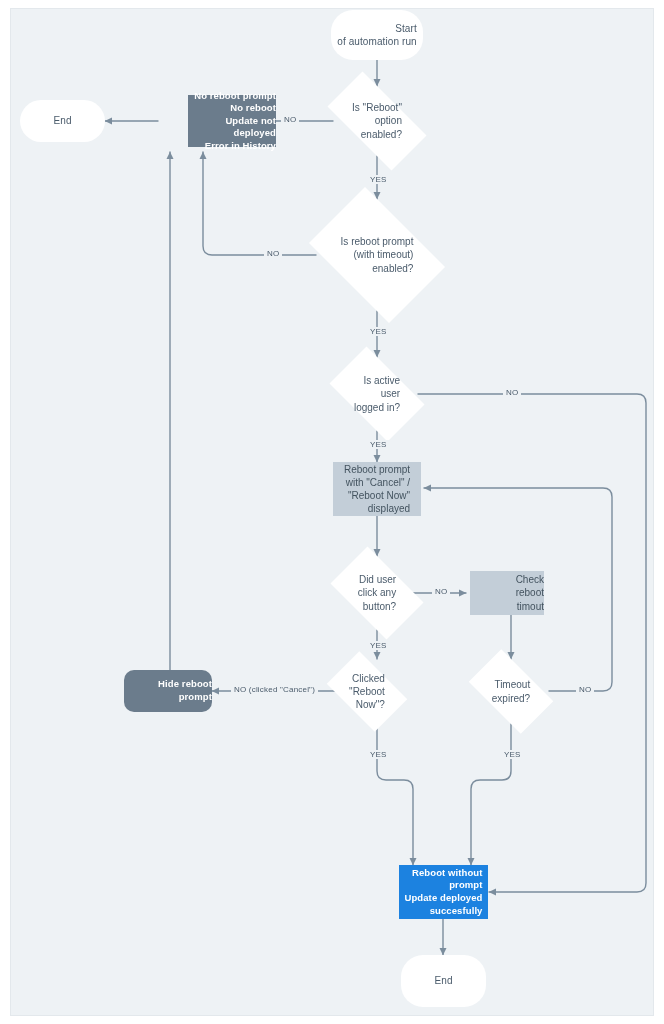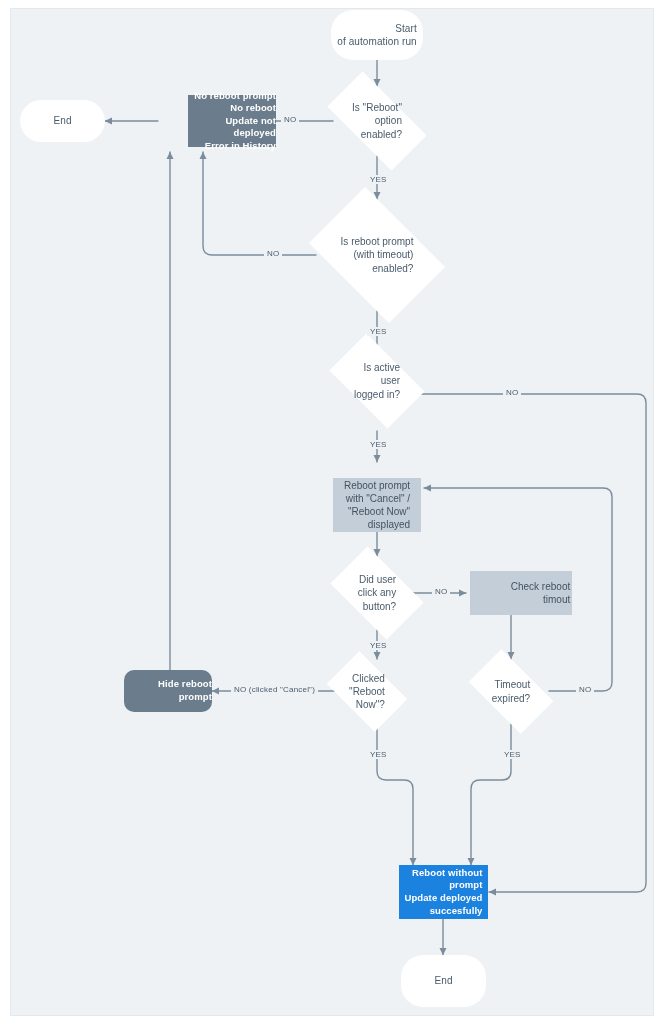--- a/index.html
+++ b/index.html
@@ -191,48 +191,48 @@
 
   <div class="node decision" style="left:297px; top:199px; width:160px; height:112px;">
     <div class="diamond-shape"></div>
     <div class="dtext">
       <span class="nline">Is reboot prompt</span>
       <span class="nline">(with timeout)</span>
       <span class="nline">enabled?</span>
     </div>
   </div>
 
-  <div class="node decision" style="left:319px; top:344px; width:116px; height:74px;">
+  <div class="node decision" style="left:319px; top:357px; width:116px; height:74px;">
     <div class="diamond-shape"></div>
     <div class="dtext">
       <span class="nline">Is active</span>
       <span class="nline">user</span>
       <span class="nline">logged in?</span>
     </div>
   </div>
 
-  <div class="node process-light" style="left:333px; top:478px; width:88px; height:54px;">
+  <div class="node process-light" style="left:333px; top:462px; width:88px; height:54px;">
     <div>
       <span class="nline">Reboot prompt</span>
       <span class="nline">with "Cancel" /</span>
       <span class="nline">"Reboot Now"</span>
       <span class="nline">displayed</span>
     </div>
   </div>
 
   <div class="node decision" style="left:321px; top:556px; width:112px; height:74px;">
     <div class="diamond-shape"></div>
     <div class="dtext">
       <span class="nline">Did user</span>
       <span class="nline">click any</span>
       <span class="nline">button?</span>
     </div>
   </div>
 
-  <div class="node process-light" style="left:470px; top:571px; width:102px; height:44px;padding-left:39px;">
+  <div class="node process-light" style="left:470px; top:571px; width:74px; height:44px;padding-left:39px;">
     <div>
       <span class="nline">Check reboot</span>
       <span class="nline">timout</span>
     </div>
   </div>
 
   <div class="node decision" style="left:319px; top:659px; width:96px; height:65px;">
     <div class="diamond-shape"></div>
     <div class="dtext">
       <span class="nline">Clicked</span>

